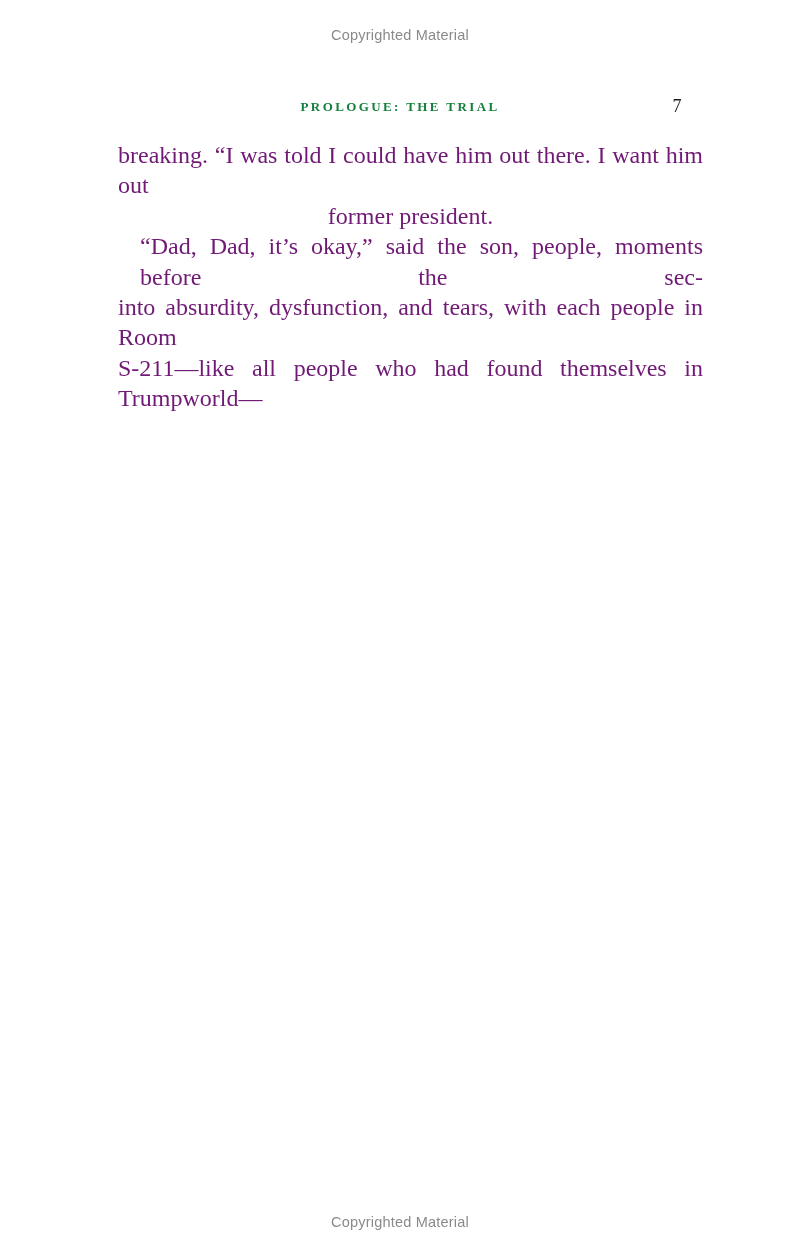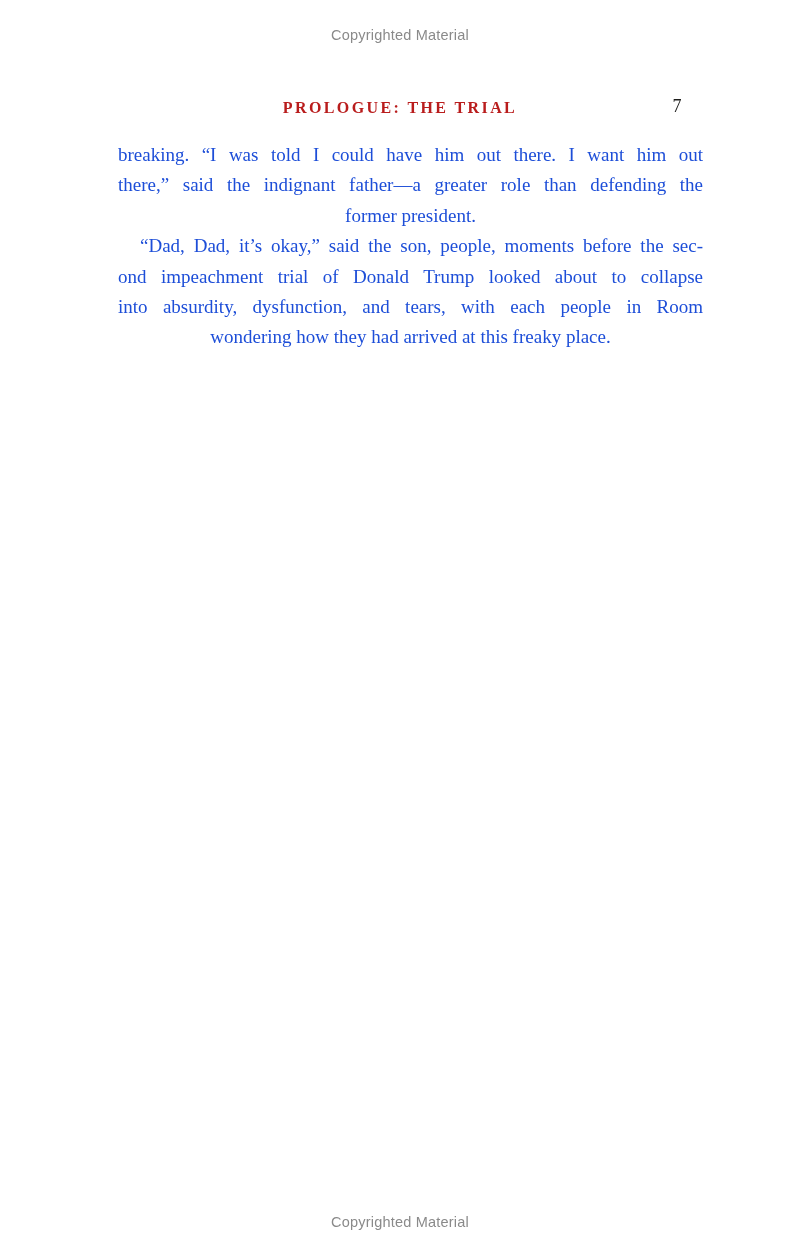--- a/index.html
+++ b/index.html
@@ -28,43 +28,43 @@
   .copyright-top { top: 27px; }
   .copyright-bottom { top: 1214px; }
   .running-title {
     position: absolute;
     top: 99px;
     left: 0;
     width: 100%;
     text-align: center;
     font-family: "Liberation Serif", serif;
     font-weight: bold;
-    font-size: 16px;
+    font-size: 13px;
     letter-spacing: 2.4px;
-    color: #b91c1c;
+    color: #15803d;
   }
   .folio {
     position: absolute;
     top: 96px;
     left: 662px;
     width: 30px;
     text-align: center;
     font-family: "Liberation Serif", serif;
     font-size: 18px;
     color: #1d1d1b;
   }
   .body-text {
     position: absolute;
     top: 140px;
     left: 118px;
     width: 585px;
     font-family: "Liberation Serif", serif;
-    font-size: 19px;
+    font-size: 24px;
     line-height: 30.4px;
-    color: #1d4ed8;
+    color: #701a75;
   }
   .text-line {
     text-align: center;
     white-space: normal;
   }
   .text-line.just {
     text-align: justify;
     text-align-last: justify;
   }
   .text-line.indent {
@@ -79,28 +79,26 @@
   <div class="copyright-notice copyright-top">Copyrighted Material</div>
 
   <div class="running-title">PROLOGUE: THE TRIAL</div>
 
   <div class="folio">7</div>
 
   <div class="body-text">
 
     <div>
       <div class="text-line just">breaking. “I was told I could have him out there. I want him out</div>
-      <div class="text-line just">there,” said the indignant father—a greater role than defending the</div>
       <div class="text-line">former president.</div>
     </div>
 
     <div>
       <div class="text-line just indent">“Dad, Dad, it’s okay,” said the son, people, moments before the sec-</div>
-      <div class="text-line just">ond impeachment trial of Donald Trump looked about to collapse</div>
       <div class="text-line just">into absurdity, dysfunction, and tears, with each people in Room</div>
-      <div class="text-line">wondering how they had arrived at this freaky place.</div>
+      <div class="text-line just">S-211—like all people who had found themselves in Trumpworld—</div>
     </div>
 
   </div>
 
   <div class="copyright-notice copyright-bottom">Copyrighted Material</div>
 
 </div>
 
 </body></html>

